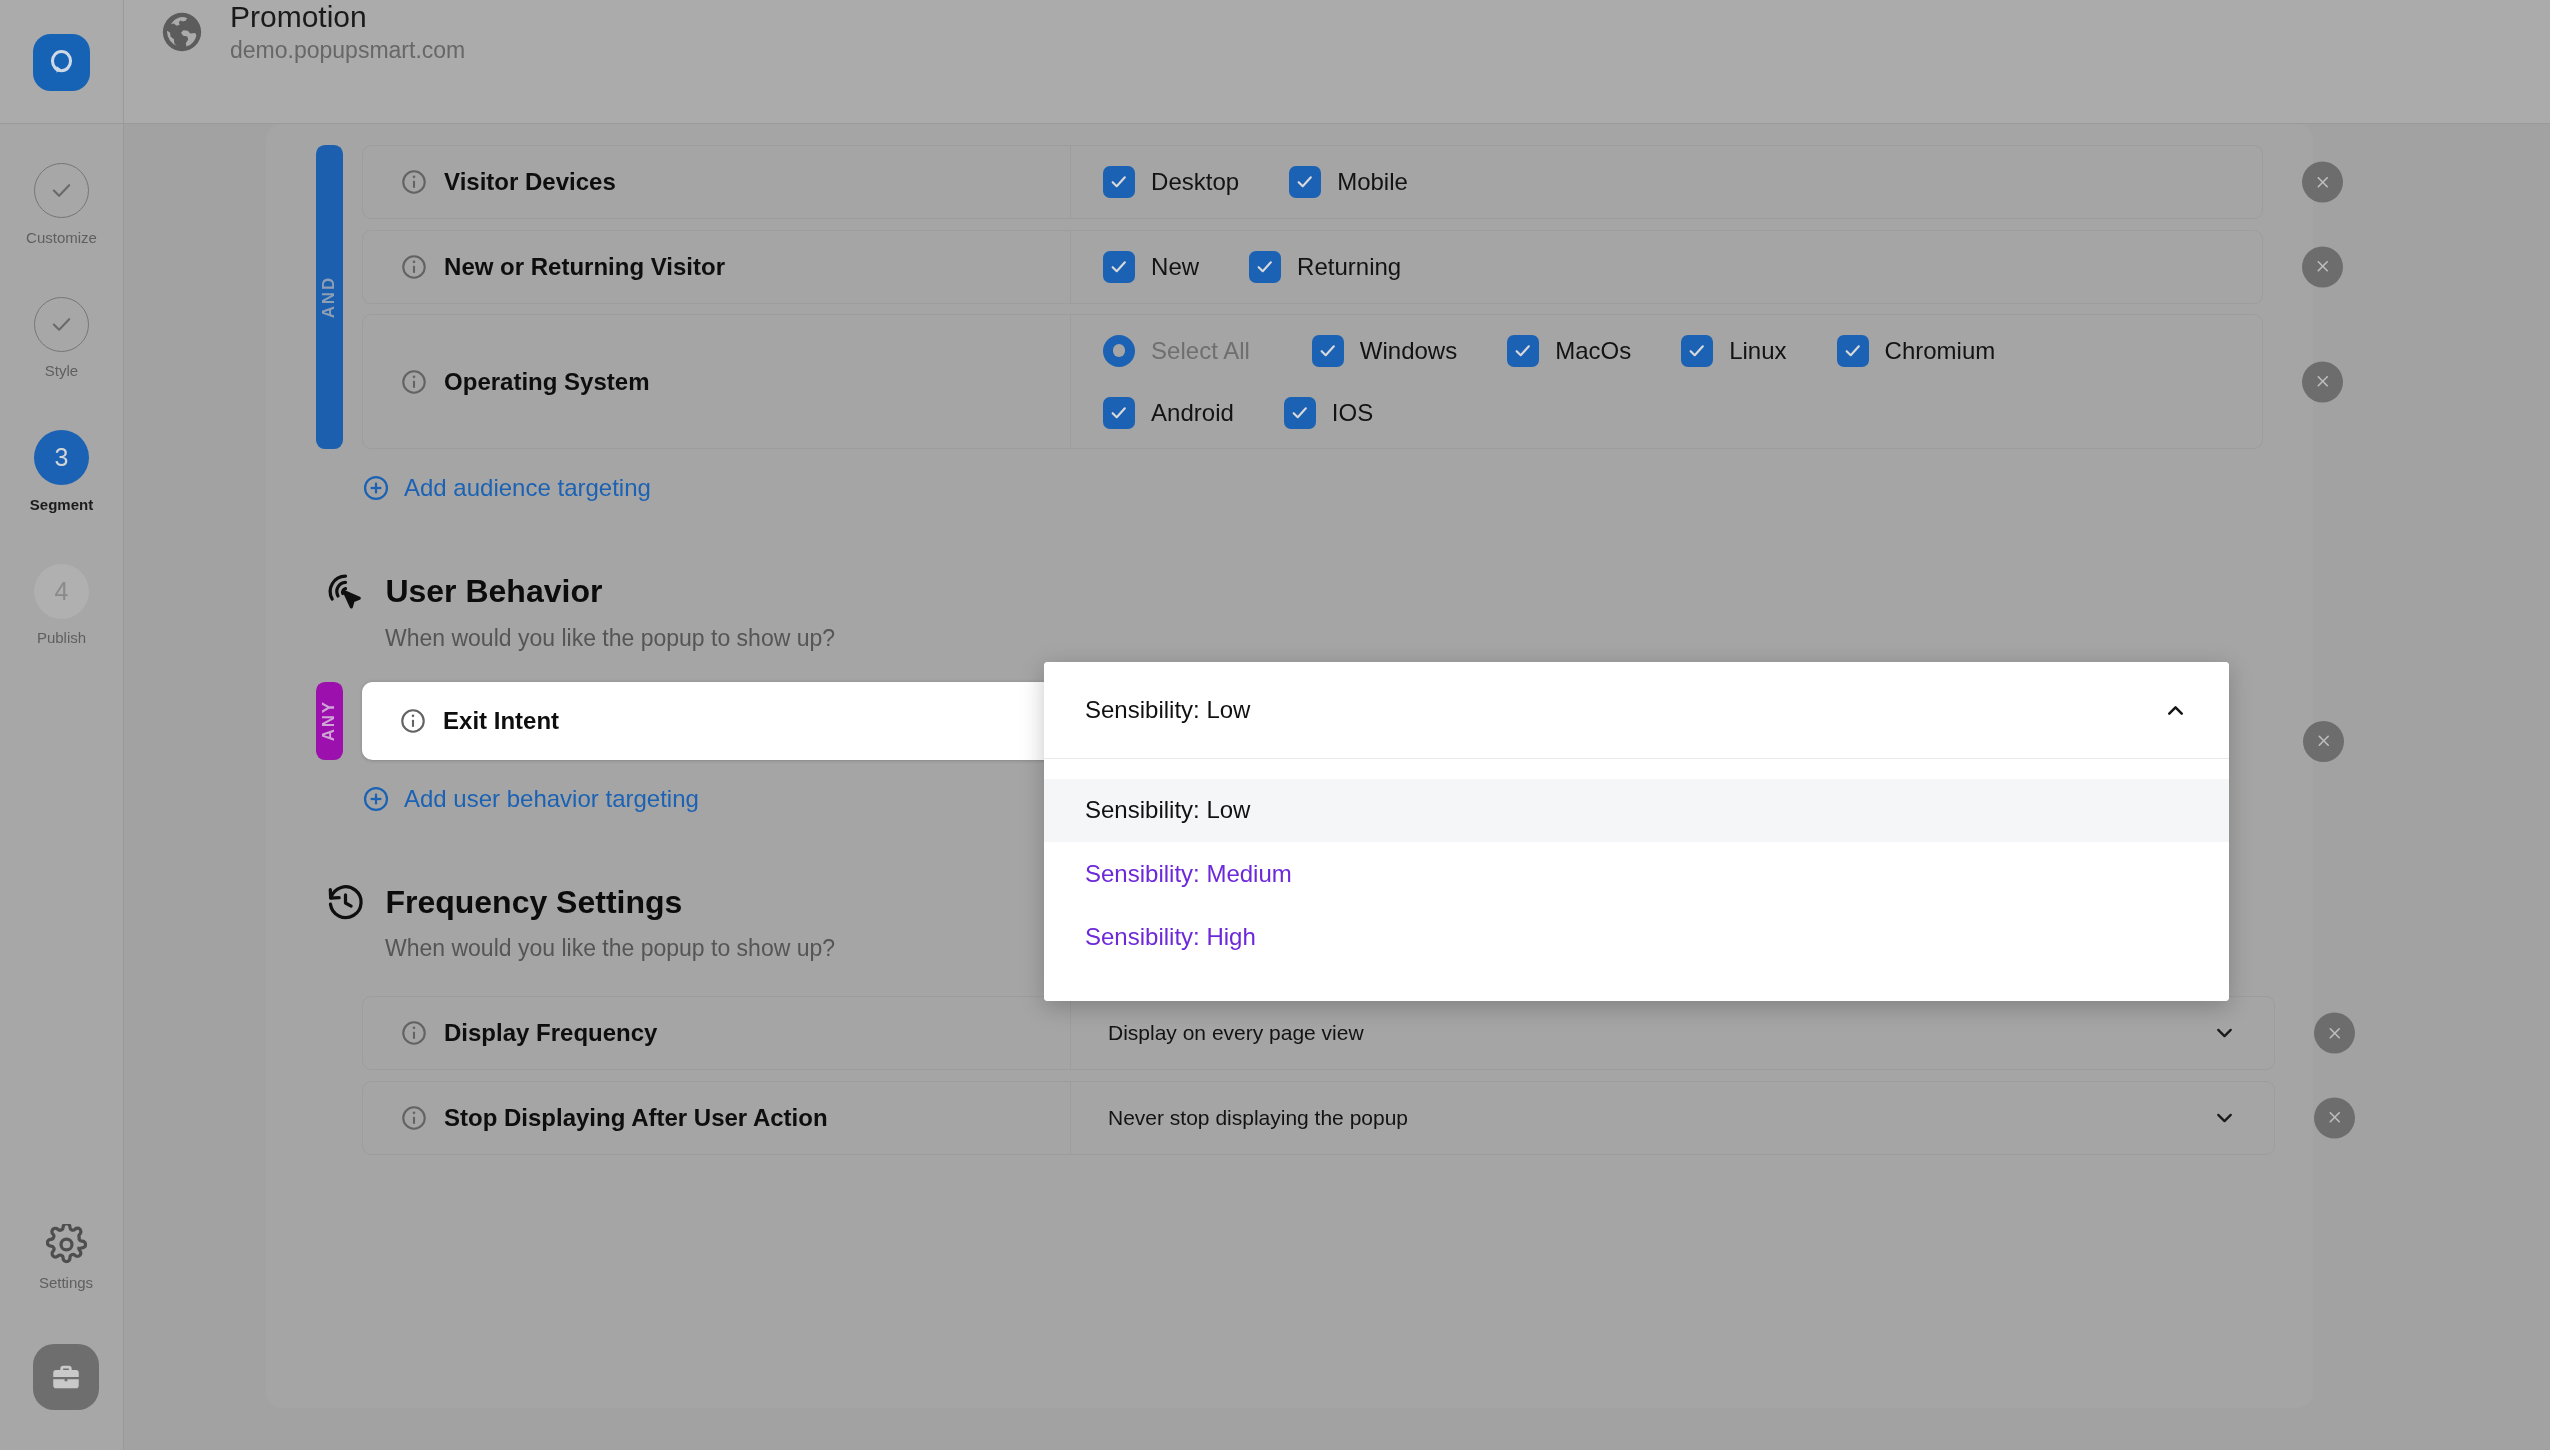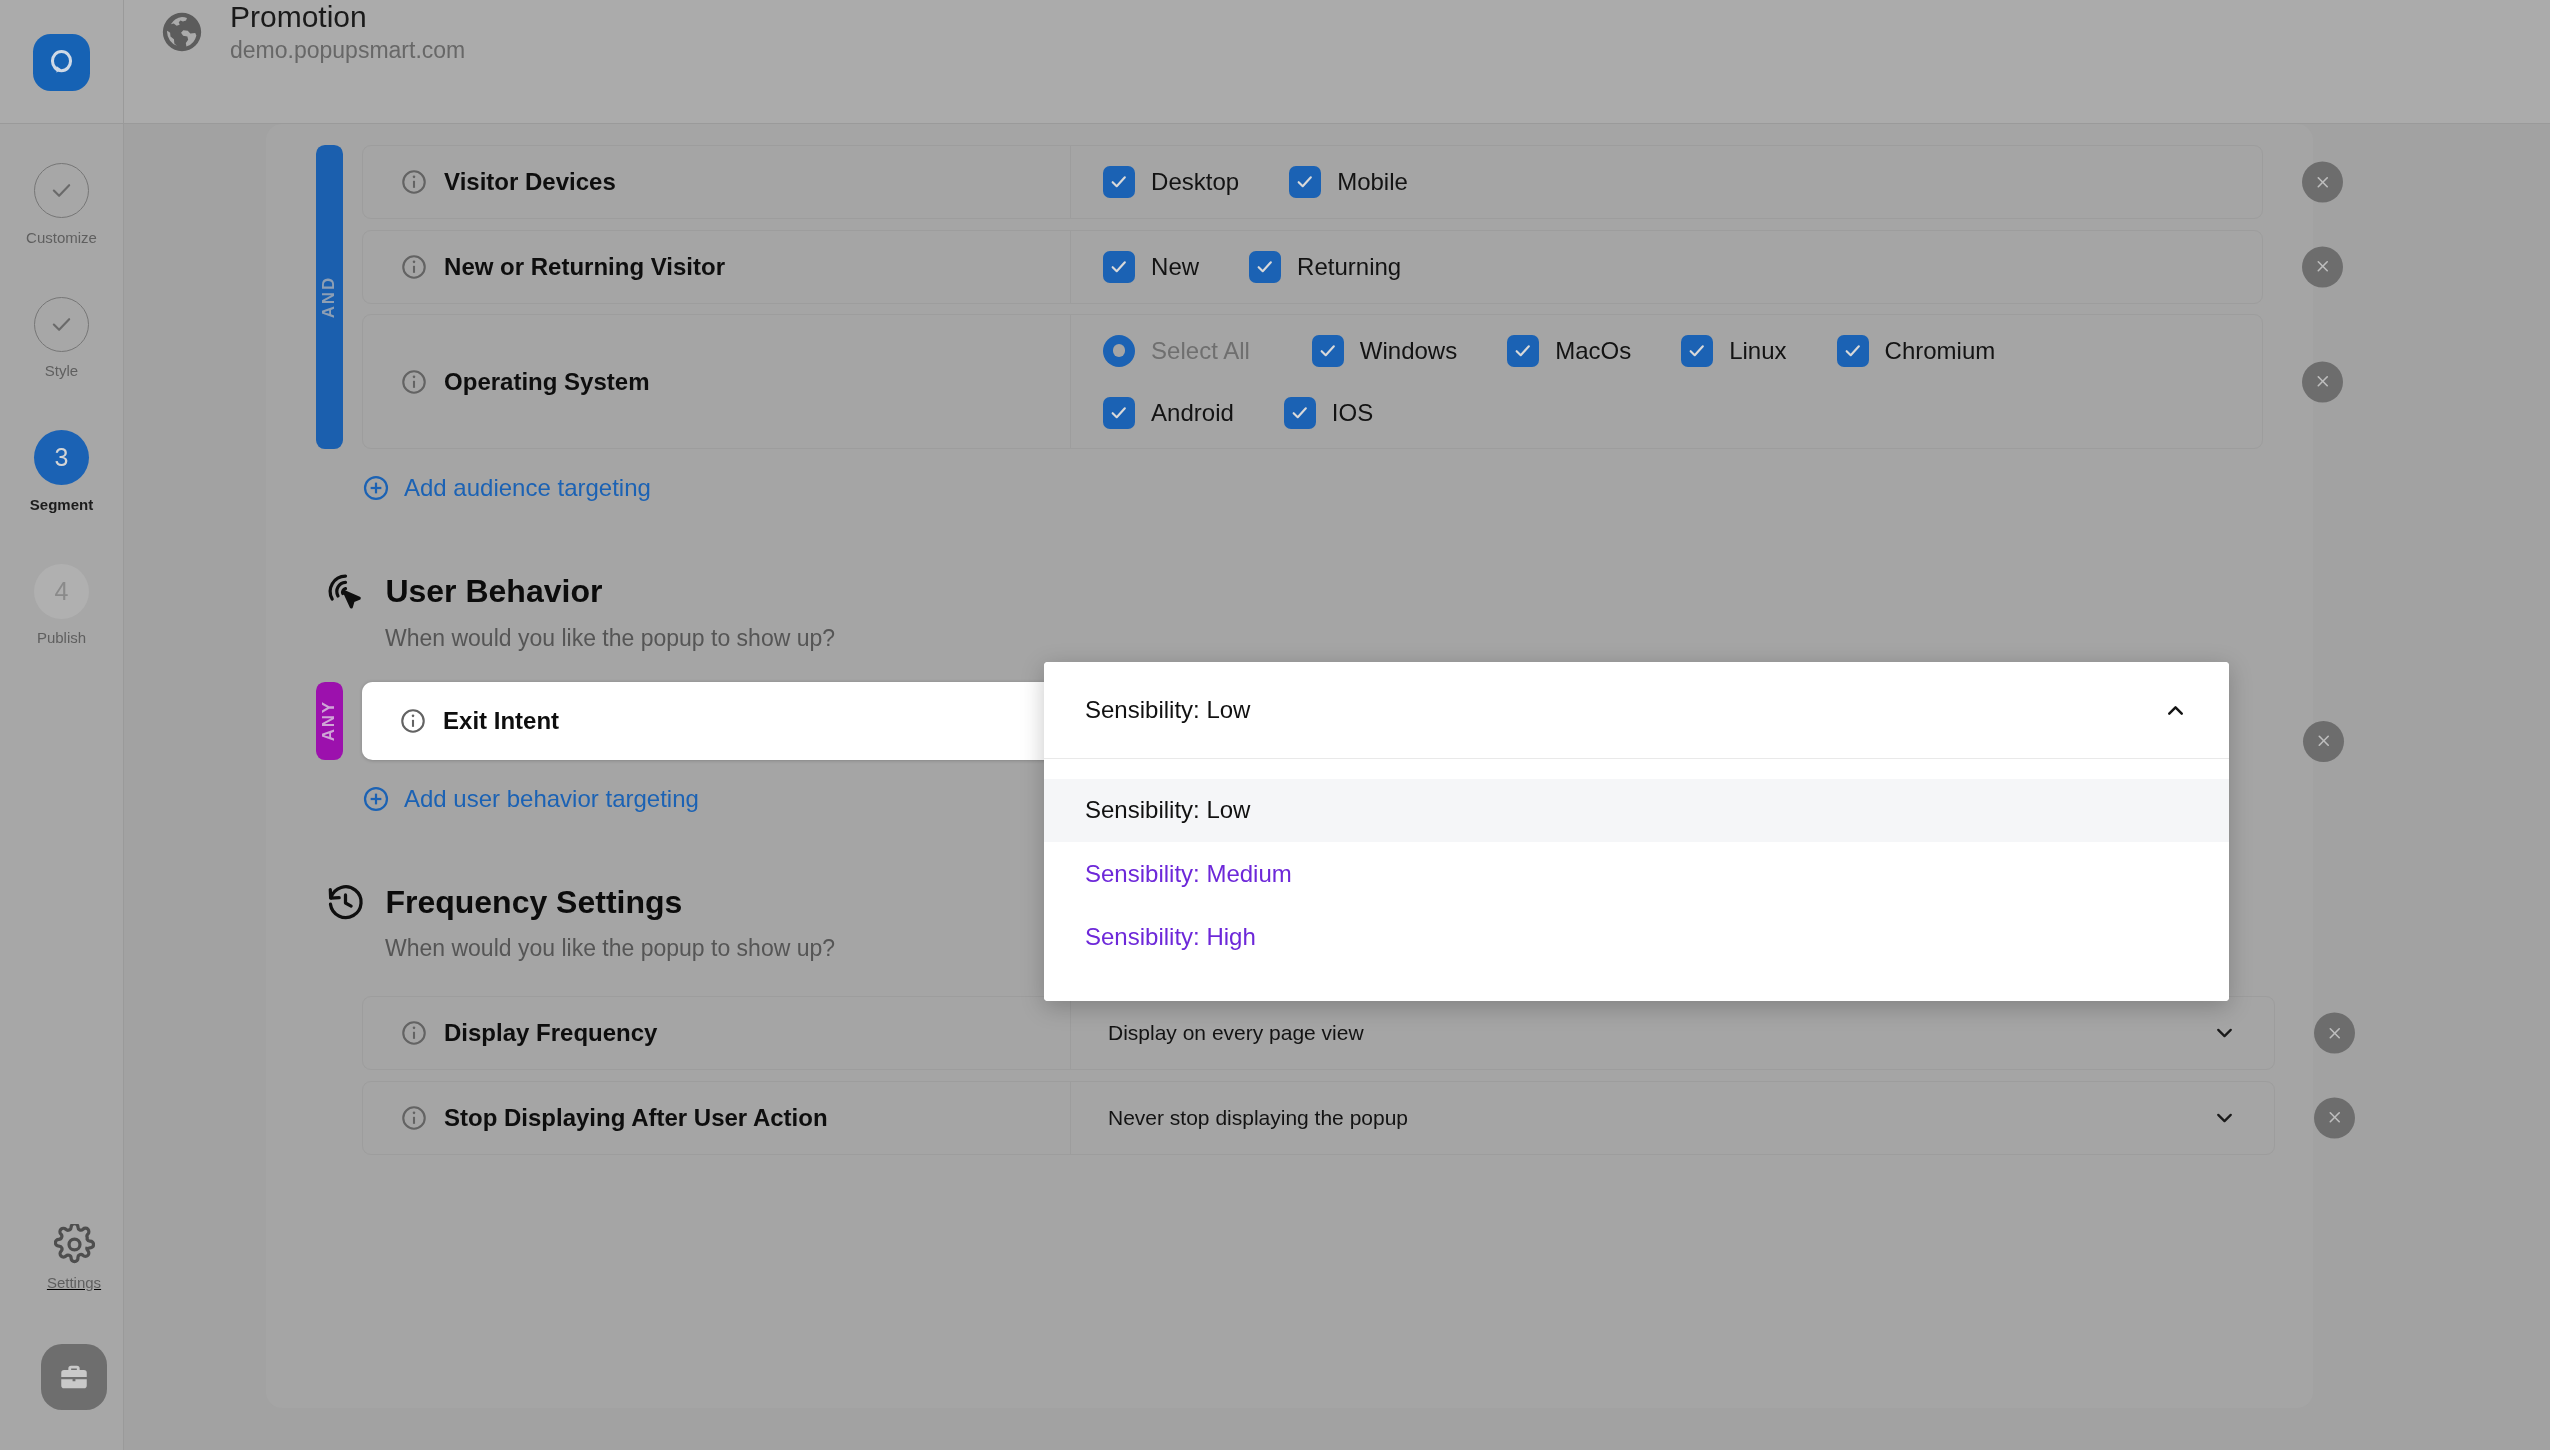--- a/index.html
+++ b/index.html
@@ -53,21 +53,21 @@
     width: 55px; height: 55px; border-radius: 50%;
     display: flex; align-items: center; justify-content: center;
     font-size: 25px;
   }
   .step-bubble.done { border: 1.8px solid #767676; color: #6a6a6a; background: transparent; }
   .step-bubble.active { background: #1b62b4; color: #d5d5d5; font-weight: 400; }
   .step-bubble.idle { background: #b0b0b0; color: #8a8a8a; }
   .step-label { font-size: 15px; color: #5f5f5f; }
   .step-label.active { color: #1c1c1c; font-weight: bold; }
 
-  .rail-bottom { position: absolute; left: 12px; bottom: 41px; width: 124px; text-decoration: underline; }
+  .rail-bottom { position: absolute; left: 4px; bottom: 41px; width: 124px; }
   .rail-settings {
     display: flex; flex-direction: column; align-items: center; gap: 8.9px;
     margin-bottom: 53px;
   }
   .rail-settings .gear { width: 41px; height: 41px; color: #4e4e4e; }
   .rail-brief {
     width: 66px; height: 66px; border-radius: 21px; background: #6e6e6e;
     margin: 0 auto; display: flex; align-items: center; justify-content: center;
     color: #c9c9c9;
   }

